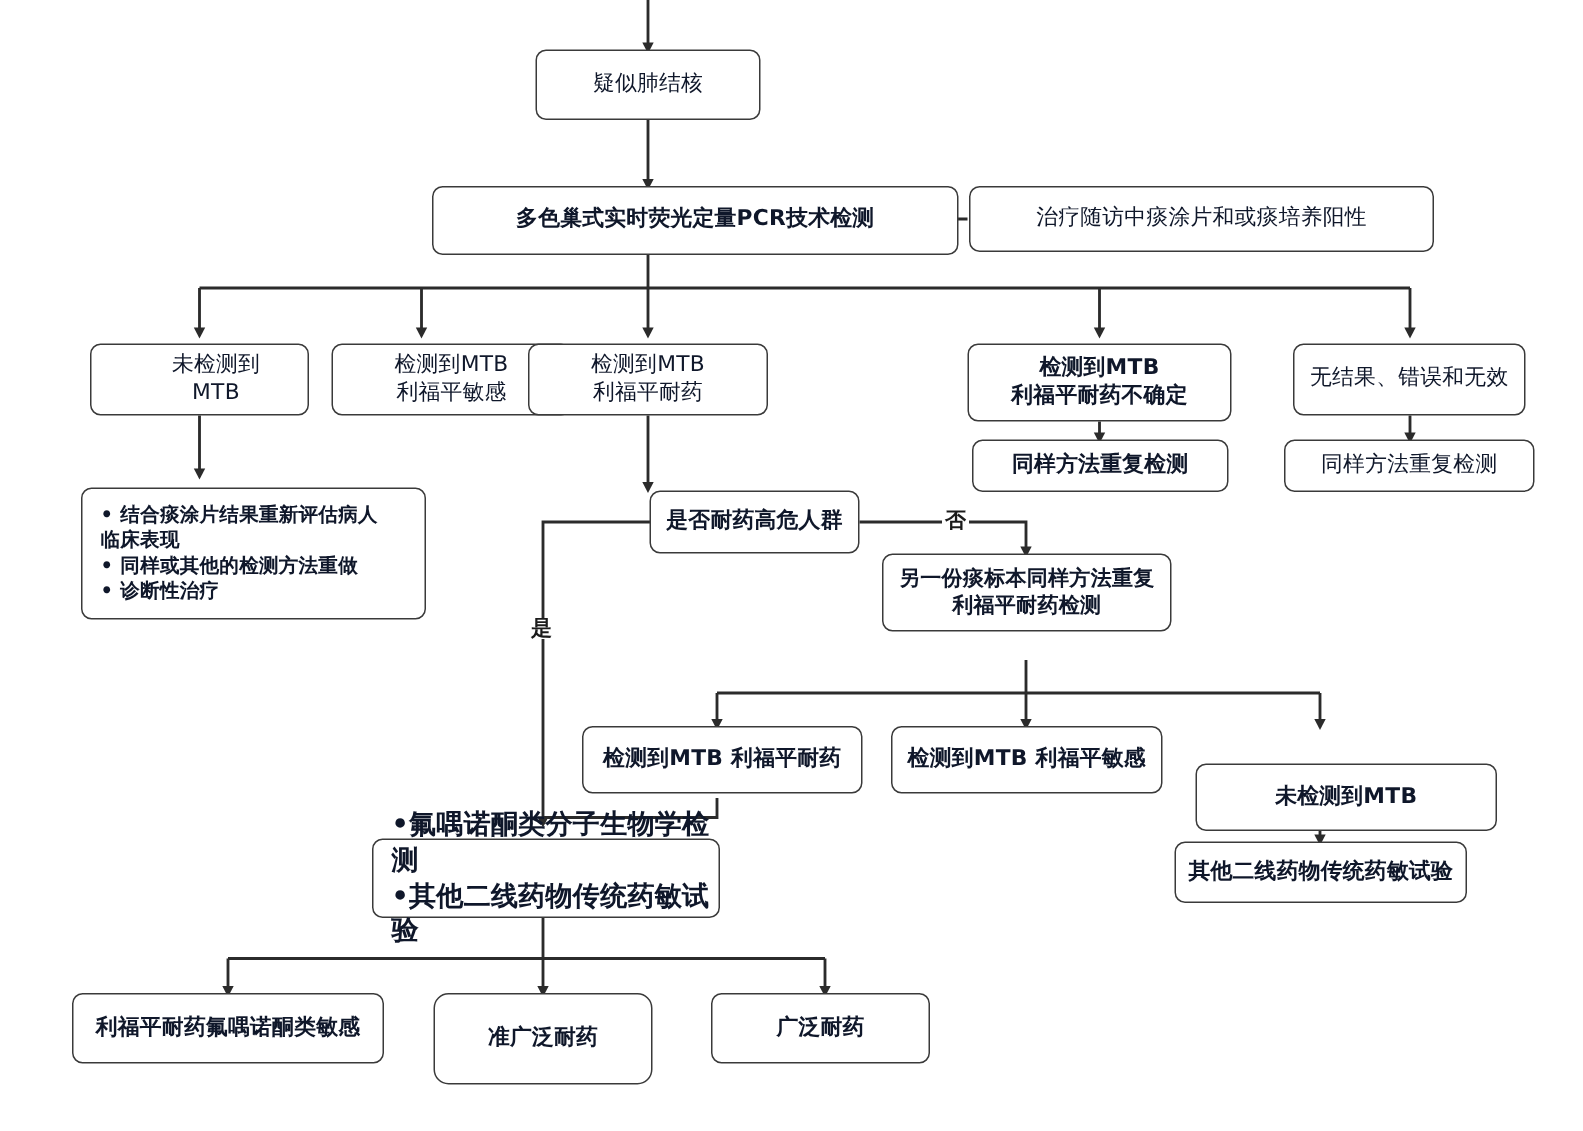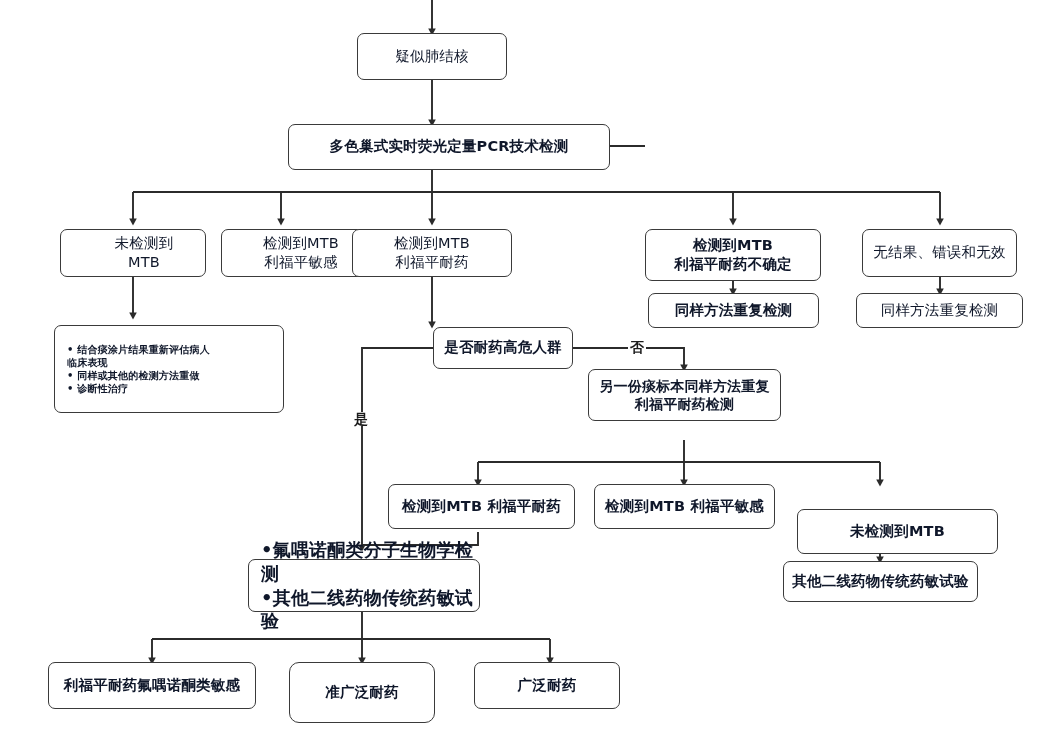--- a/index.html
+++ b/index.html
@@ -112,24 +112,27 @@
       <path d="M152,639 L152,661" marker-end="url(#ah)"></path>
       <path d="M362,639 L362,661" marker-end="url(#ah)"></path>
       <path d="M550,639 L550,661" marker-end="url(#ah)"></path>
     </g>
   </svg>
 
   <div class="node" style="left:357px; top:33px; width:150px; height:47px;">
     <span class="txt">疑似肺结核</span>
   </div>
 
-  <div class="node bold" style="left:288px; top:124px; width:322px; height:46px;">
+  <div class="node bold" style="left:288px; top:124px; width:351px; height:46px;">
     <span class="txt">多色巢式实时荧光定量PCR技术检测</span>
   </div>
 
+  <div class="node" style="left:646px; top:124px; width:310px; height:44px;">
+    <span class="txt">治疗随访中痰涂片和或痰培养阳性</span>
+  </div>
 
   <div class="node" style="left:60px; top:229px; width:146px; height:48px;padding-left:28px;">
     <span class="txt">未检测到
 MTB</span>
   </div>
 
   <div class="node" style="left:221px; top:229px; width:160px; height:48px;">
     <span class="txt">检测到MTB
 利福平敏感</span>
   </div>
@@ -149,21 +152,21 @@
   </div>
 
   <div class="node bold" style="left:648px; top:293px; width:171px; height:35px;">
     <span class="txt">同样方法重复检测</span>
   </div>
 
   <div class="node" style="left:856px; top:293px; width:167px; height:35px;">
     <span class="txt">同样方法重复检测</span>
   </div>
 
-  <div class="node bold left" style="left:54px; top:325px; width:230px; height:88px; font-size:10px;">
+  <div class="node bold left" style="left:54px; top:325px; width:230px; height:88px; font-size:13px;">
     <span class="txt">• 结合痰涂片结果重新评估病人
    临床表现
 • 同样或其他的检测方法重做
 • 诊断性治疗</span>
   </div>
 
   <div class="node bold" style="left:588px; top:369px; width:193px; height:52px; font-size:14px;">
     <span class="txt">另一份痰标本同样方法重复
 利福平耐药检测</span>
   </div>

